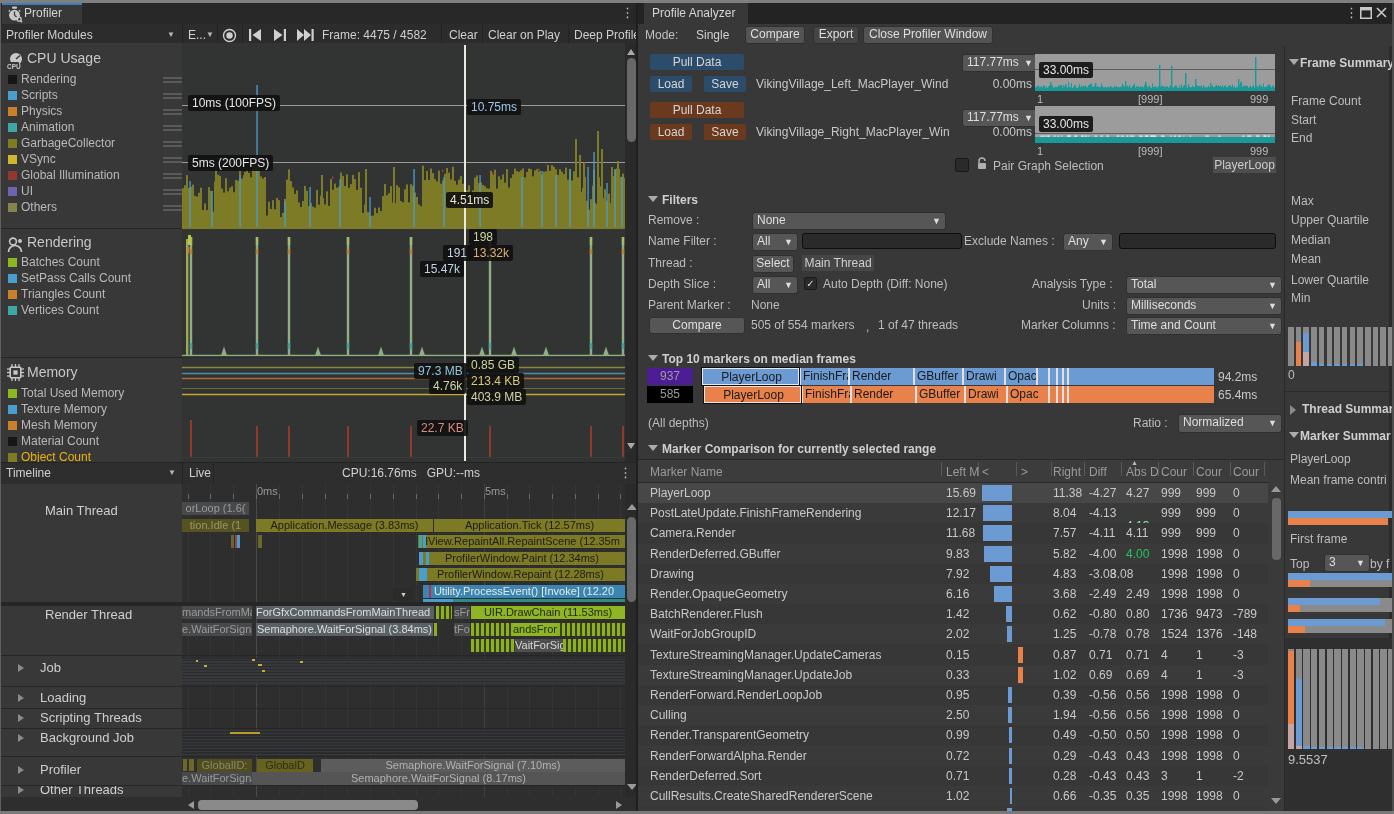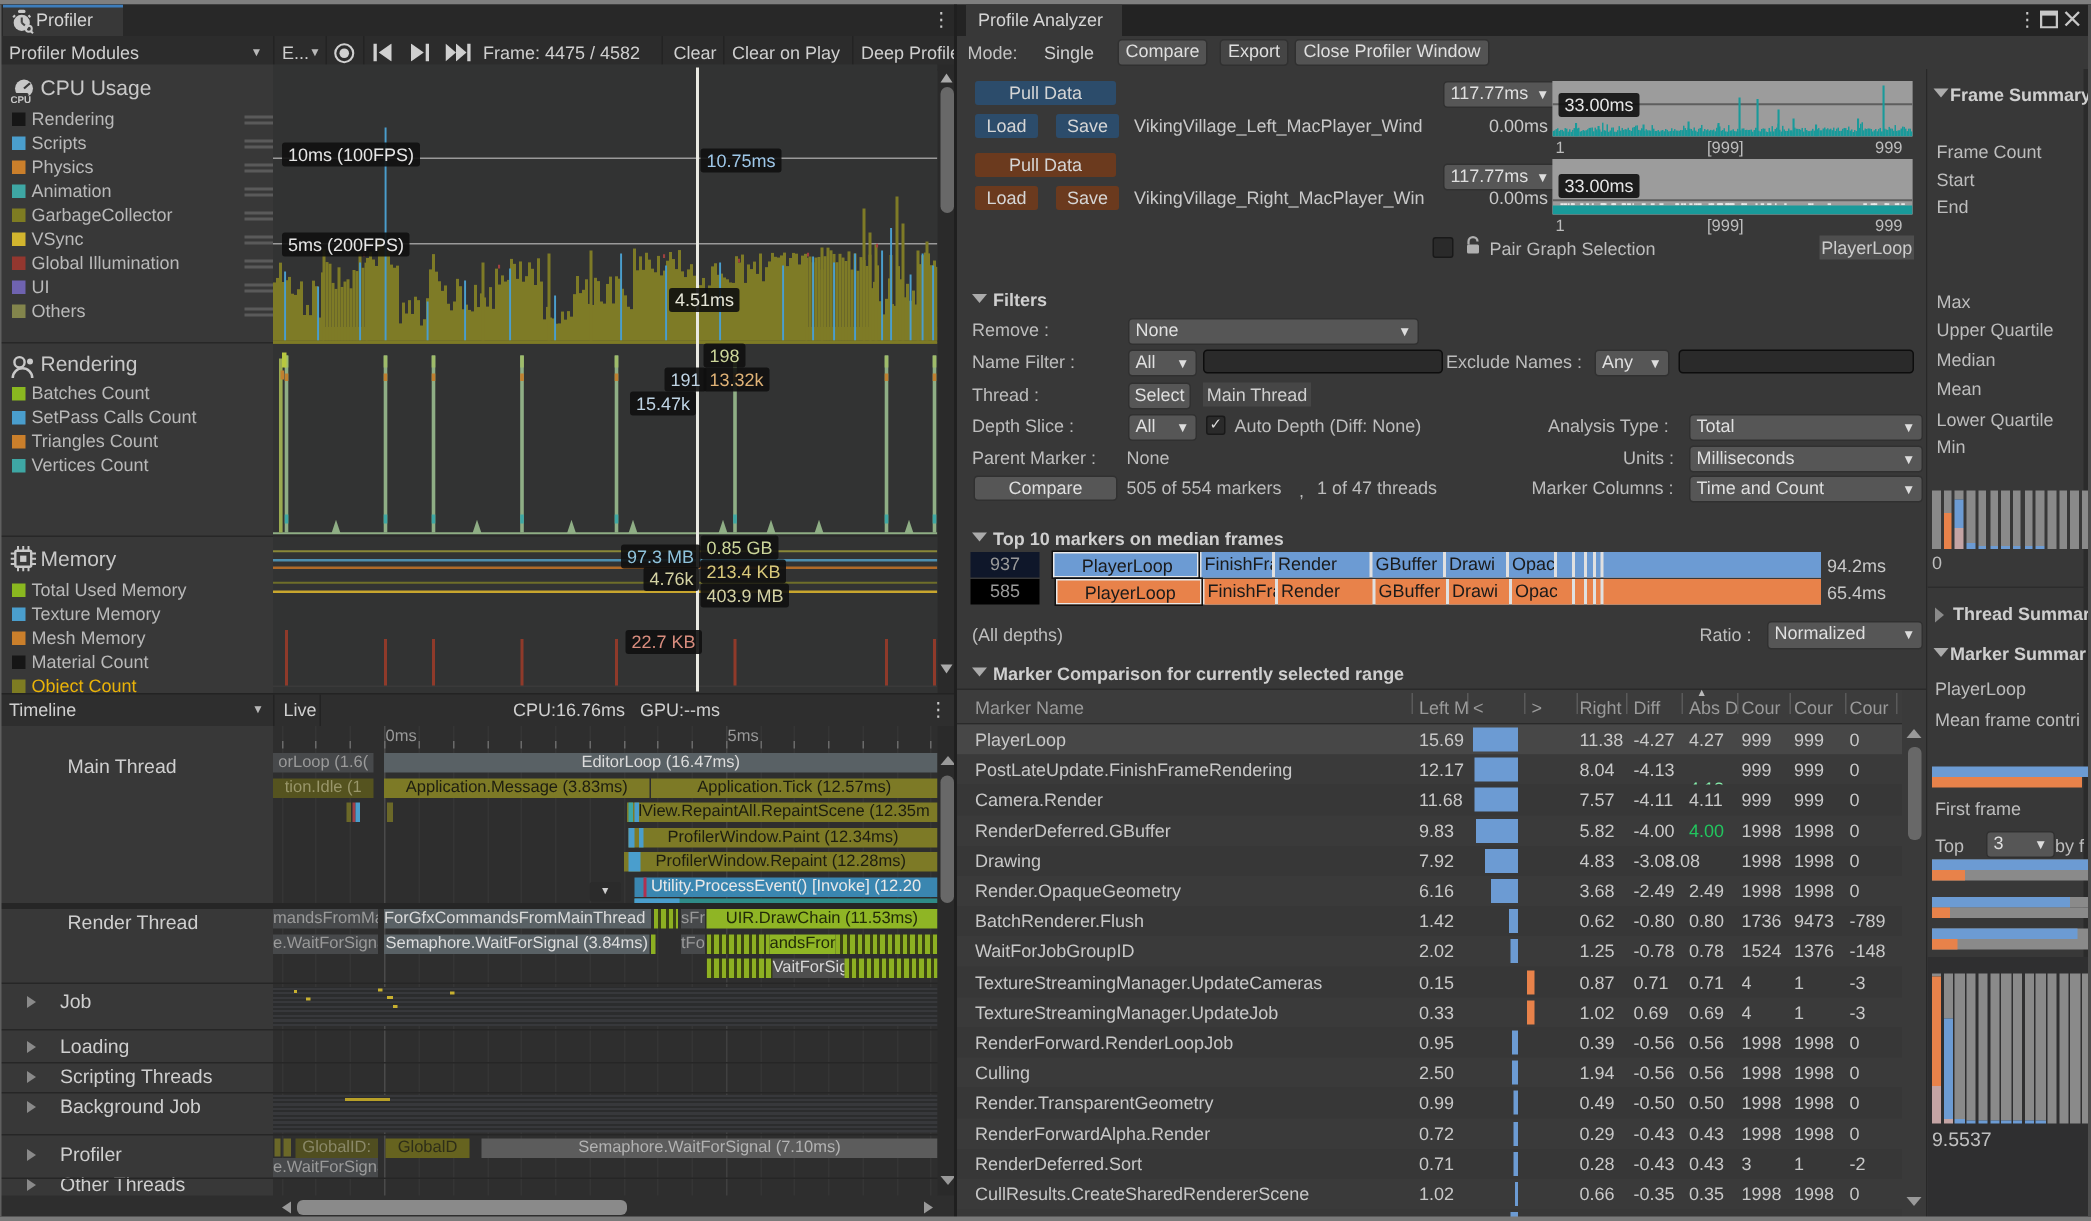--- a/index.html
+++ b/index.html
@@ -586,21 +586,20 @@
     <div class="lbl" style="left:40px;top:278px;font-size:13px;color:#cfcfcf">Profiler</div>
     <div class="lbl" style="left:40px;top:298px;font-size:13px;color:#cfcfcf">Other Threads</div>
     <div class="tri" style="left:18px;top:180px"></div>
     <div class="tri" style="left:18px;top:210px"></div>
     <div class="tri" style="left:18px;top:230px"></div>
     <div class="tri" style="left:18px;top:250px"></div>
     <div class="tri" style="left:18px;top:282px"></div>
     <div class="tri" style="left:18px;top:302px"></div>
 
     <div class="bar dimg" style="left:182px;top:18px;width:67px">orLoop (1.6(</div>
-    <div class="bar grayb" style="left:256px;top:18px;width:369px">EditorLoop (16.47ms)</div>
     <div class="bar dimo" style="left:182px;top:35px;width:67px">tion.Idle (1</div>
     <div class="bar olive" style="left:256px;top:35px;width:177px">Application.Message (3.83ms)</div>
     <div class="bar olive" style="left:434px;top:35px;width:191px">Application.Tick (12.57ms)</div>
     <div class="a" style="left:231px;top:51px;width:3px;height:13px;background:#6b6828"></div>
     <div class="a" style="left:234.5px;top:51px;width:2px;height:13px;background:#a04048"></div>
     <div class="a" style="left:237px;top:51px;width:2.5px;height:13px;background:#4a9ecd"></div>
     <div class="a" style="left:258px;top:51px;width:4px;height:13px;background:#6b6828"></div>
     <div class="bar olive" style="left:418px;top:51px;width:207px">llView.RepaintAll.RepaintScene (12.35m</div>
     <div class="a" style="left:419px;top:51px;width:3px;height:13px;background:#3ea7a4"></div>
     <div class="a" style="left:423px;top:51px;width:3px;height:13px;background:#4a9ecd"></div>
@@ -648,20 +647,21 @@
     <div class="a jstr" style="left:182px;top:246px;width:443px;height:25px"></div>
     <div class="a" style="left:230px;top:248px;width:30px;height:2px;background:#b8a028"></div>
     <div class="a" style="left:0;top:272px;width:638px;height:1px;background:#262626"></div>
 
     <div class="a" style="left:183px;top:275px;width:4px;height:12px;background:#6b6828"></div>
     <div class="a" style="left:189px;top:275px;width:5px;height:12px;background:#6b6828"></div>
     <div class="bar" style="left:197px;top:275px;width:55px;background:#504e20;color:#8a8868">GlobalID:</div>
     <div class="bar olive" style="left:257px;top:275px;width:56px;background:#66631f;color:#2e2e18">GlobalD</div>
     <div class="bar" style="left:321px;top:275px;width:304px;background:#5c5c5c;color:#b2b2b2">Semaphore.WaitForSignal (7.10ms)</div>
     <div class="bar dimg" style="left:182px;top:288px;width:70px">e.WaitForSigna</div>
+    <div class="bar" style="left:252px;top:288px;width:373px;background:#555555;color:#b2b2b2">Semaphore.WaitForSignal (8.17ms)</div>
     <div class="a" style="left:0;top:301px;width:638px;height:1px;background:#262626"></div>
 
     <div class="a" style="left:625px;top:0;width:13px;height:313px;background:#2a2a2a"></div>
     <div class="a" style="left:627px;top:20px;width:0;height:0;border-left:5px solid transparent;border-right:5px solid transparent;border-bottom:6px solid #999"></div>
     <div class="a" style="left:627px;top:33px;width:9px;height:85px;background:#686868;border-radius:5px"></div>
     <div class="a" style="left:627px;top:300px;width:0;height:0;border-left:5px solid transparent;border-right:5px solid transparent;border-top:6px solid #999"></div>
   </div>
 
   <div class="a" style="left:0;top:795px;width:638px;height:16px;background:#2e2e2e">
     <div class="a" style="left:188px;top:3px;width:0;height:0;border-top:4.5px solid transparent;border-bottom:4.5px solid transparent;border-right:6px solid #999"></div>
@@ -1069,21 +1069,21 @@
       <div class="lbl" style="left:444px;top:252px;color:#bdbdbd">Units :</div>
       <div class="dd" style="left:488px;top:251px;width:146px;height:16px">Milliseconds<span class="ar">▼</span></div>
       <div class="a" style="left:11px;top:271px;width:94px;height:15px;background:#565656;border:1px solid #303030;border-radius:3px;text-align:center;line-height:15px;color:#dfdfdf">Compare</div>
       <div class="lbl" style="left:113px;top:272px;color:#bdbdbd">505 of 554 markers</div>
       <div class="lbl" style="left:228px;top:274px;color:#bdbdbd">,</div>
       <div class="lbl" style="left:240px;top:272px;color:#bdbdbd">1 of 47 threads</div>
       <div class="lbl" style="left:383px;top:272px;color:#bdbdbd">Marker Columns :</div>
       <div class="dd" style="left:488px;top:271px;width:146px;height:16px">Time and Count<span class="ar">▼</span></div>
       <div class="a" style="left:10px;top:309px;width:0;height:0;border-left:5px solid transparent;border-right:5px solid transparent;border-top:6px solid #ababab"></div>
       <div class="lbl" style="left:24px;top:306px;color:#cfcfcf;font-weight:bold">Top 10 markers on median frames</div>
-      <div class="a" style="left:9px;top:322px;width:46px;height:17px;background:#0f172a;text-align:center;line-height:17px;color:#9a9a9a">937</div>
+      <div class="a" style="left:9px;top:322px;width:46px;height:17px;background:#4c1d95;text-align:center;line-height:17px;color:#9a9a9a">937</div>
       <div class="a" style="left:161px;top:322px;width:415px;height:17px;background:#e0e0e0"></div>
       <div class="a" style="left:64px;top:322px;width:97px;height:17px;background:#6c9bd3;border:1px solid #e8e8e8;outline:1px solid #111;line-height:15px;overflow:hidden;white-space:nowrap;font-size:12px;color:#1a1a1a;padding-left:2px;box-sizing:border-box;text-align:center;line-height:17px">PlayerLoop</div>
       <div class="a" style="left:163px;top:322px;width:47px;height:17px;background:#6c9bd3;overflow:hidden;white-space:nowrap;font-size:12px;color:#1a1a1a;padding-left:2px;box-sizing:border-box;text-align:left;line-height:17px">FinishFram</div>
       <div class="a" style="left:212px;top:322px;width:63px;height:17px;background:#6c9bd3;overflow:hidden;white-space:nowrap;font-size:12px;color:#1a1a1a;padding-left:2px;box-sizing:border-box;text-align:left;line-height:17px">Render</div>
       <div class="a" style="left:277px;top:322px;width:47px;height:17px;background:#6c9bd3;overflow:hidden;white-space:nowrap;font-size:12px;color:#1a1a1a;padding-left:2px;box-sizing:border-box;text-align:left;line-height:17px">GBuffer</div>
       <div class="a" style="left:326px;top:322px;width:40px;height:17px;background:#6c9bd3;overflow:hidden;white-space:nowrap;font-size:12px;color:#1a1a1a;padding-left:2px;box-sizing:border-box;text-align:left;line-height:17px">Drawi</div>
       <div class="a" style="left:368px;top:322px;width:30px;height:17px;background:#6c9bd3;overflow:hidden;white-space:nowrap;font-size:12px;color:#1a1a1a;padding-left:2px;box-sizing:border-box;text-align:left;line-height:17px">Opac</div>
       <div class="a" style="left:400px;top:322px;width:10px;height:17px;background:#6c9bd3;overflow:hidden;white-space:nowrap;font-size:12px;color:#1a1a1a;padding-left:2px;box-sizing:border-box;text-align:left;line-height:17px"></div>
       <div class="a" style="left:412px;top:322px;width:6px;height:17px;background:#6c9bd3;overflow:hidden;white-space:nowrap;font-size:12px;color:#1a1a1a;padding-left:2px;box-sizing:border-box;text-align:left;line-height:17px"></div>
       <div class="a" style="left:420px;top:322px;width:4px;height:17px;background:#6c9bd3;overflow:hidden;white-space:nowrap;font-size:12px;color:#1a1a1a;padding-left:2px;box-sizing:border-box;text-align:left;line-height:17px"></div>

